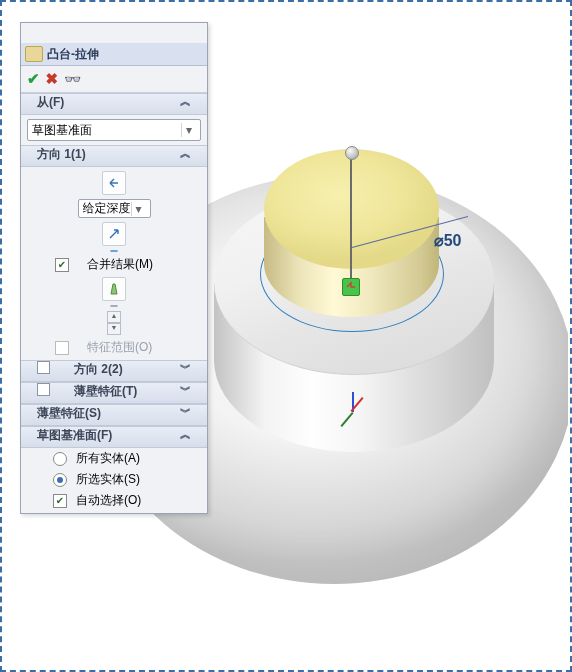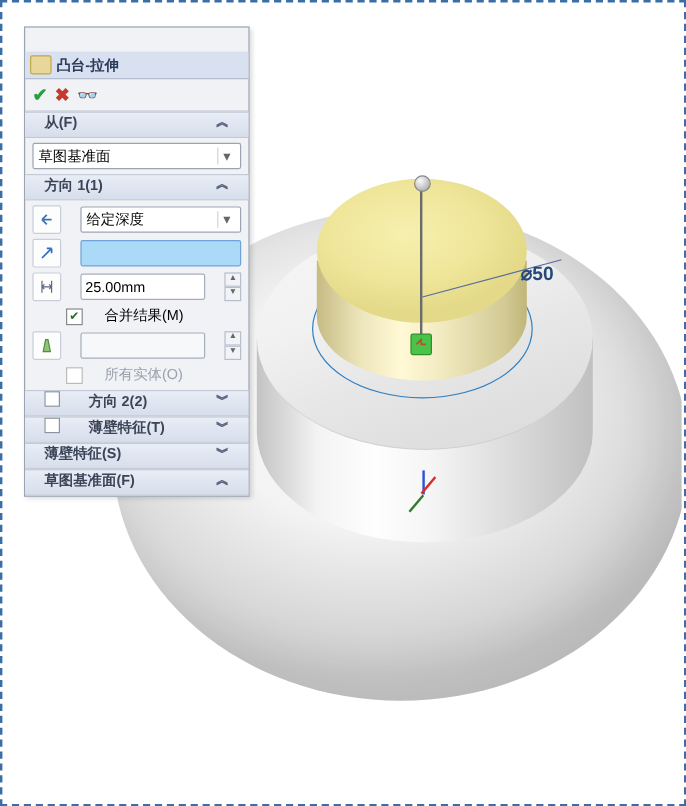--- a/index.html
+++ b/index.html
@@ -24,21 +24,21 @@
 .sketch-circle{position:absolute;left:256px;top:212px;width:182px;height:114px;border:1px solid #2e7fc2;border-radius:50%;}
 
 .axis-line{position:absolute;left:346px;top:148px;width:2px;height:136px;background:#6b6b6b;}
 .axis-cap{position:absolute;left:341px;top:142px;width:12px;height:12px;border-radius:50%;
   background:radial-gradient(circle at 35% 30%,#fafafa,#b9b9b9 70%,#8d8d8d);border:1px solid #888;}
 
 .origin-box{position:absolute;left:338px;top:274px;width:16px;height:16px;background:#49c349;border:1px solid #2c8f2c;border-radius:2px;display:flex;align-items:center;justify-content:center;}
 .origin-box svg{width:12px;height:12px;}
 
 .dim-leader{position:absolute;left:348px;top:243px;width:120px;height:1px;background:#5a6aa0;transform:rotate(-15deg);transform-origin:left center;}
-.dim-label{position:absolute;left:430px;top:214px;font-size:16px;font-weight:bold;color:#254a7a;}
+.dim-label{position:absolute;left:430px;top:227px;font-size:16px;font-weight:bold;color:#254a7a;}
 
 .triad{position:absolute;left:330px;top:390px;width:40px;height:40px;}
 .triad .ax{position:absolute;left:18px;top:18px;width:2px;transform-origin:top left;}
 .triad .ax.x{height:18px;background:#d62d2d;transform:rotate(-140deg);}
 .triad .ax.y{height:18px;background:#2d7d2d;transform:rotate(40deg);}
 .triad .ax.z{height:20px;background:#2d4ed6;transform:rotate(0deg) translateY(-20px);}
 
 .watermark{position:absolute;right:18px;bottom:22px;width:70px;height:70px;border:2px solid #e7dede;border-radius:50%;display:flex;align-items:center;justify-content:center;color:#d9cccc;font-size:18px;flex-direction:column;line-height:1;}
 .watermark small{font-size:10px;}
 
@@ -58,21 +58,21 @@
 
 .sec-head{height:20px;background:linear-gradient(#e8edf6,#d7deeb);border-top:1px solid #c3cad7;border-bottom:1px solid #c3cad7;display:flex;align-items:flex-start;justify-content:space-between;padding:0 16px;font-weight:bold;color:#3b4557;}
 .sec-head .chev{font-size:11px;color:#5c6780;}
 .sec-body{padding:4px 6px;display:flex;flex-direction:column;gap:4px;}
 
 .select-row{display:flex;align-items:center;gap:4px;}
 .combo{flex:1;height:20px;border:1px solid #9ba4b4;background:#fff;display:flex;align-items:center;justify-content:space-between;padding:0 4px;border-radius:2px;}
 .combo .cv{overflow:hidden;white-space:nowrap;text-align:right;}
 .combo .dd{width:14px;text-align:center;color:#666;border-left:1px solid #cfd4df;}
 
-.dir-row{display:flex;align-items:center;gap:16px;}
+.dir-row{display:flex;align-items:center;gap:4px;flex-direction:column;}
 .icon-slot{width:22px;height:22px;border:1px solid #c7cdd9;background:#fdfdfd;border-radius:2px;display:flex;align-items:center;justify-content:center;}
 .flip-icon svg,.dim-icon svg,.draft-icon svg,.arrow-icon svg{width:14px;height:14px;}
 .input-box{flex:1;height:20px;border:1px solid #6fa2d8;background:#aadaf7;border-radius:2px;padding:0 3px;display:flex;align-items:center;}
 .spin{width:14px;display:flex;flex-direction:column;}
 .spin span{height:10px;border:1px solid #b7bdca;background:#f1f3f7;font-size:7px;line-height:8px;text-align:center;color:#666;}
 .dim-input{flex:1;height:20px;border:1px solid #a6adba;background:#fff;padding:0 3px;display:flex;align-items:center;border-radius:2px;}
 
 .chk-row{display:flex;align-items:center;gap:18px;padding-left:28px;}
 .chk{width:12px;height:12px;border:1px solid #888;background:#fff;display:flex;align-items:center;justify-content:center;font-size:10px;color:#2b6d2b;}
 .chk.on::after{content:"✔";}
@@ -159,53 +159,39 @@
       <div class="dir-row">
         <div class="icon-slot arrow-icon">
           <svg viewBox="0 0 14 14">
                 <path d="M3 11 L11 3 M11 3 H7 M11 3 V7" stroke="#2f6fc0" stroke-width="1.4" fill="none"></path>
               </svg>
         </div>
         <div class="input-box">
           <span></span>
         </div>
       </div>
-      <div class="dir-row">
-        <div class="icon-slot dim-icon">
-          <svg viewBox="0 0 14 14">
-                <path d="M3 2 V12 M11 2 V12 M3 7 H11 M5 5 L3 7 L5 9 M9 5 L11 7 L9 9" stroke="#5c6780" stroke-width="1" fill="none"></path>
-              </svg>
-        </div>
-        <div class="dim-input">
-          <span>25.00mm</span>
-        </div>
-        <div class="spin">
-              <span>▲</span>
-              <span>▼</span>
-            </div>
-      </div>
       <div class="chk-row">
         <span class="chk on"></span>
         <span class="chk-label">合并结果(M)</span>
       </div>
       <div class="dir-row">
         <div class="icon-slot draft-icon">
           <svg viewBox="0 0 14 14">
                 <path d="M4 12 L6 2 L8 2 L10 12 Z" fill="#8fc47a" stroke="#4f8f3d"></path>
               </svg>
         </div>
         <div class="dim-input" style="background:#f7f8fa"></div>
         <div class="spin">
               <span>▲</span>
               <span>▼</span>
             </div>
       </div>
       <div class="chk-row">
         <span class="chk" style="border-color:#bbb"></span>
-        <span class="chk-label dis">所有实体(O)</span>
+        <span class="chk-label dis">特征范围(O)</span>
       </div>
     </div>
 
     <div class="sec-head left">
       <span class="sec-chk"></span>
       <span>方向 2(2)</span>
       <span class="spacer"></span>
       <span class="chev">︾</span>
     </div>
 
@@ -218,17 +204,31 @@
 
     <div class="sec-head">
       <span>薄壁特征(S)</span>
       <span class="chev">︾</span>
     </div>
 
     <div class="sec-head">
       <span>草图基准面(F)</span>
       <span class="chev">︽</span>
     </div>
+    <div class="opt-col">
+      <div class="select-row">
+        <span class="radio"></span>
+        <span style="margin-left:5px">所有实体(A)</span>
+      </div>
+      <div class="select-row">
+        <span class="radio on"></span>
+        <span style="margin-left:5px">所选实体(S)</span>
+      </div>
+      <div class="select-row">
+        <span class="chk on"></span>
+        <span style="margin-left:5px">自动选择(O)</span>
+      </div>
+    </div>
 
   </div>
 
  </div>
 </div>
 
 </body></html>

